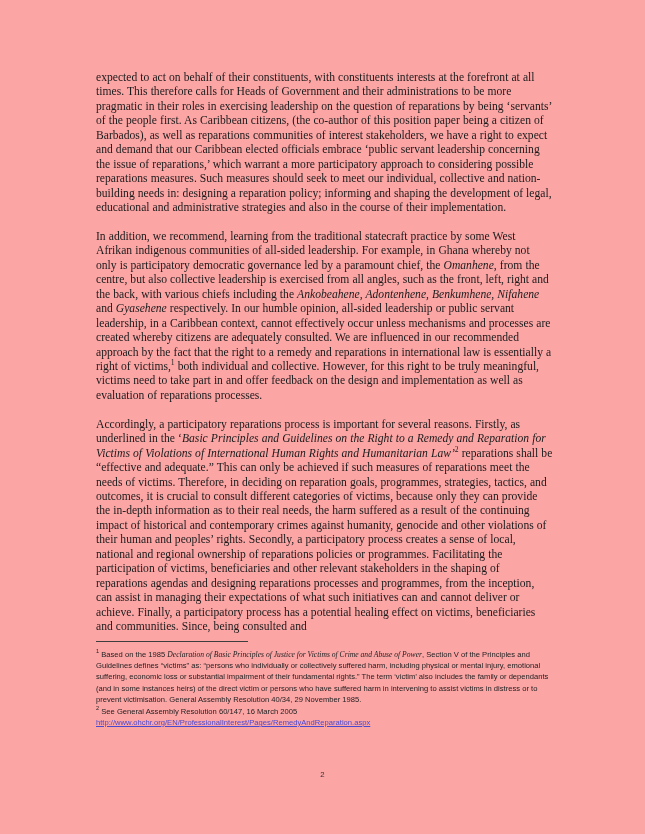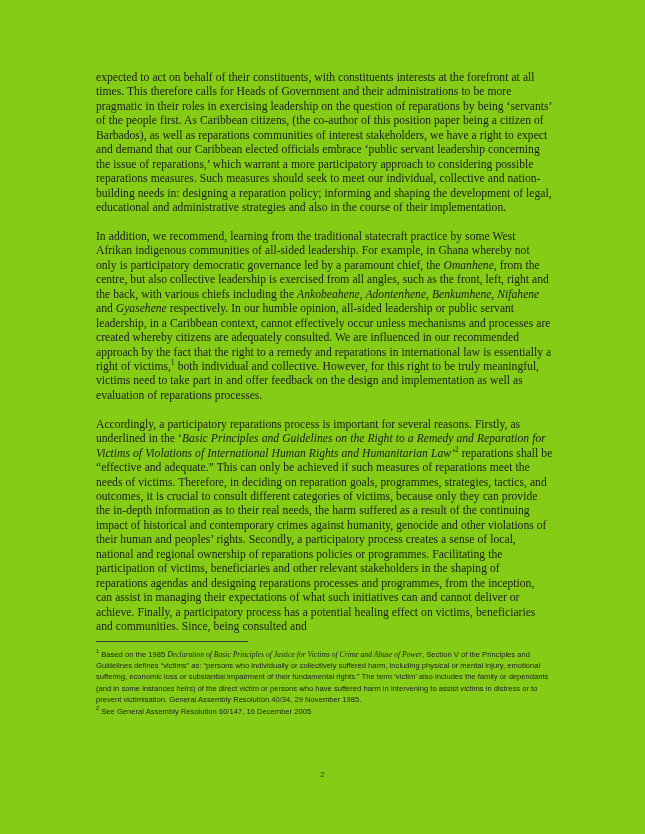--- a/index.html
+++ b/index.html
@@ -4,21 +4,21 @@
 <style>
   html, body {
     margin: 0;
     padding: 0;
     background: #ffffff;
   }
   .page {
     position: relative;
     width: 645px;
     height: 834px;
-    background: #84cc16;
+    background: #fca5a5;
     overflow: hidden;
     font-family: "Liberation Serif", "DejaVu Serif", serif;
     color: #1b1b1b;
   }
   .body-area {
     position: absolute;
     left: 96px;
     top: 71px;
     width: 457px;
   }
@@ -97,19 +97,22 @@
     <p class="body-par"><span>In addition, we recommend, learning from the traditional statecraft practice by some West Afrikan indigenous communities of all-sided leadership. For example, in Ghana whereby not only is participatory democratic governance led by a paramount chief, the </span><span class="it">Omanhene</span><span>, from the centre, but also collective leadership is exercised from all angles, such as the front, left, right and the back, with various chiefs including the </span><span class="it">Ankobeahene, Adontenhene, Benkumhene, Nifahene</span><span> and </span><span class="it">Gyasehene</span><span> respectively. In our humble opinion, all-sided leadership or public servant leadership, in a Caribbean context, cannot effectively occur unless mechanisms and processes are created whereby citizens are adequately consulted. We are influenced in our recommended approach by the fact that the right to a remedy and reparations in international law is essentially a right of victims,</span><sup class="fn-ref">1</sup><span> both individual and collective. However, for this right to be truly meaningful, victims need to take part in and offer feedback on the design and implementation as well as evaluation of reparations processes.</span></p>
     <p class="body-par"><span>Accordingly, a participatory reparations process is important for several reasons. Firstly, as underlined in the ‘</span><span class="it">Basic Principles and Guidelines on the Right to a Remedy and Reparation for Victims of Violations of International Human Rights and Humanitarian Law’</span><sup class="fn-ref">2</sup><span> reparations shall be “effective and adequate.” This can only be achieved if such measures of reparations meet the needs of victims. Therefore, in deciding on reparation goals, programmes, strategies, tactics, and outcomes, it is crucial to consult different categories of victims, because only they can provide the in-depth information as to their real needs, the harm suffered as a result of the continuing impact of historical and contemporary crimes against humanity, genocide and other violations of their human and peoples’ rights. Secondly, a participatory process creates a sense of local, national and regional ownership of reparations policies or programmes. Facilitating the participation of victims, beneficiaries and other relevant stakeholders in the shaping of reparations agendas and designing reparations processes and programmes, from the inception, can assist in managing their expectations of what such initiatives can and cannot deliver or achieve. Finally, a participatory process has a potential healing effect on victims, beneficiaries and communities. Since, being consulted and</span></p>
   </div>
 
   <div class="footnote-area">
     <div class="fn-rule"></div>
     <p class="footnote">
       <sup class="fn-num">1</sup><span><span> Based on the 1985 </span><span class="it">Declaration of Basic Principles of Justice for Victims of Crime and Abuse of Power</span><span>, Section V of the Principles and Guidelines defines “victims” as: “persons who individually or collectively suffered harm, including physical or mental injury, emotional suffering, economic loss or substantial impairment of their fundamental rights.” The term ‘victim’ also includes the family or dependants (and in some instances heirs) of the direct victim or persons who have suffered harm in intervening to assist victims in distress or to prevent victimisation. General Assembly Resolution 40/34, 29 November 1985.</span></span>
     </p>
     <p class="footnote">
-      <sup class="fn-num">2</sup><span><span> See General Assembly Resolution 60/147, 16 December 2005</span></span>
+      <sup class="fn-num">2</sup><span><span> See General Assembly Resolution 60/147, 16 March 2005</span></span>
+    </p>
+    <p class="footnote">
+      <a class="fn-link" href="#">http://www.ohchr.org/EN/ProfessionalInterest/Pages/RemedyAndReparation.aspx</a>
     </p>
   </div>
 
   <div class="page-number">2</div>
 
 </div>
 
 </body></html>

